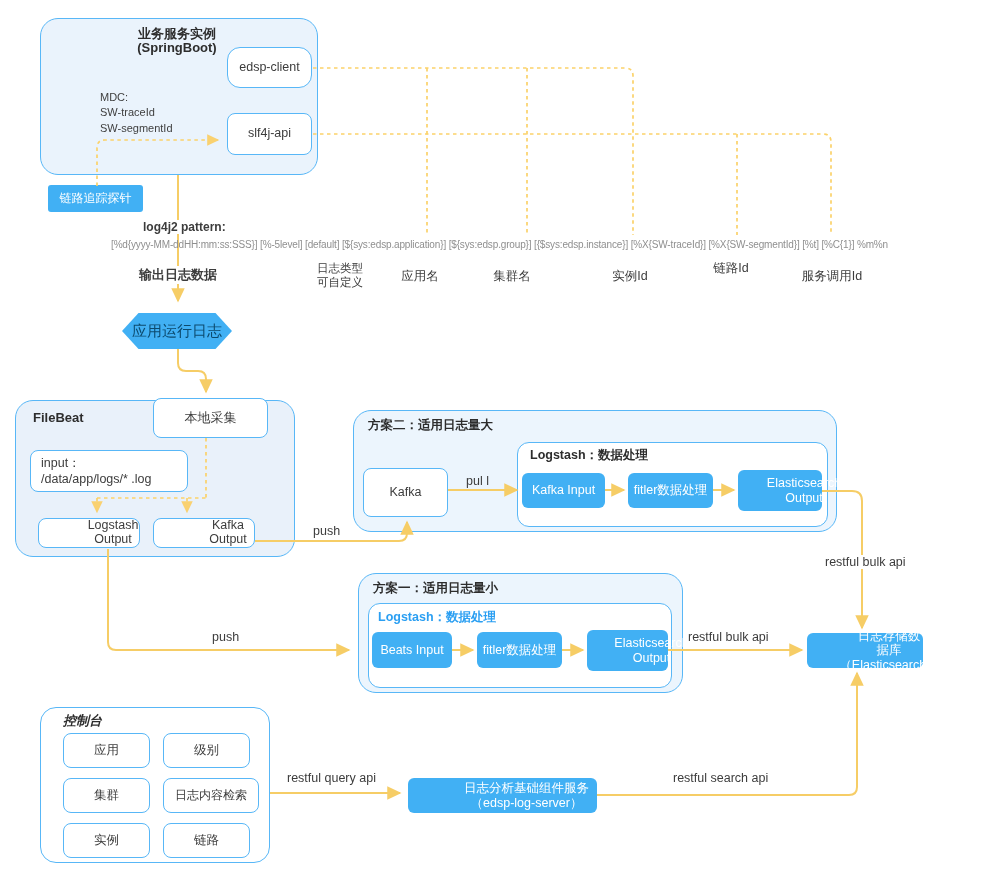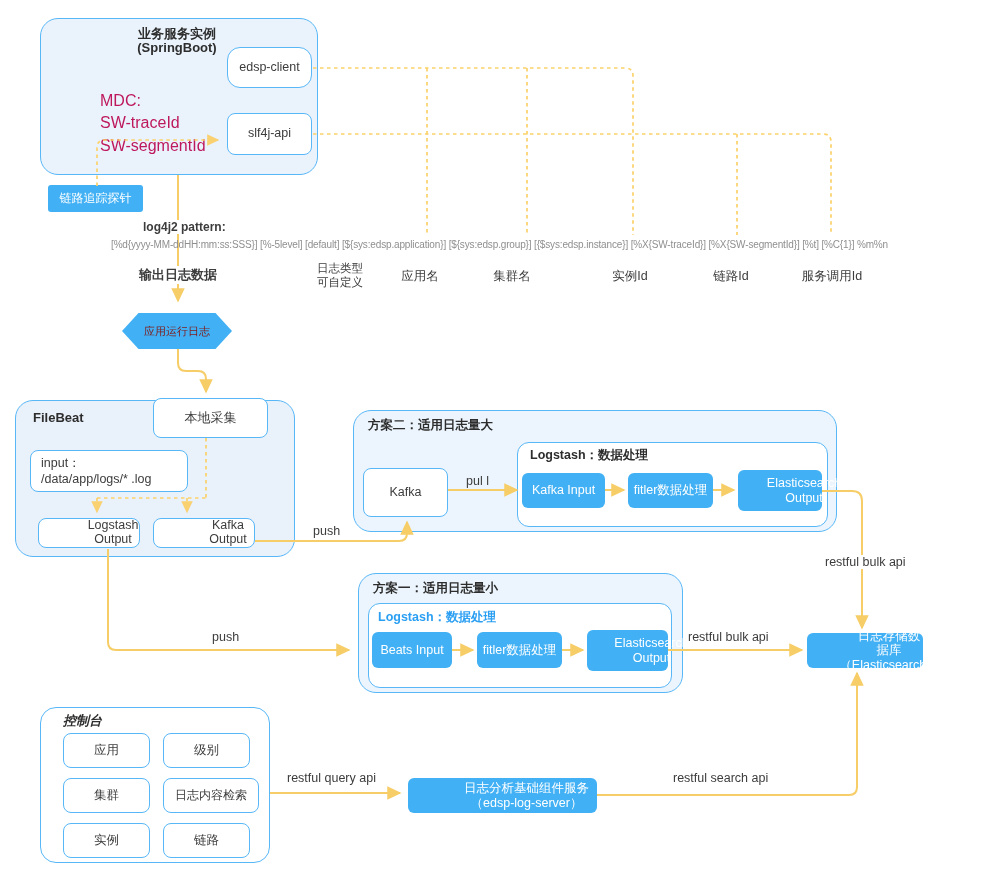--- a/index.html
+++ b/index.html
@@ -20,25 +20,25 @@
         font-size:12.5px;color:#3c3c3c;line-height:1.1;}
   
   .bluebox{background:#41b0f4;color:#ffffff;border-radius:6px;
            display:flex;align-items:center;justify-content:center;text-align:center;
            font-size:12.5px;line-height:1.15;}
   .boxtitle{font-weight:bold;font-size:13px;color:#2d2d2d;}
   .lbl{font-size:12.5px;color:#3c3c3c;background:#ffffff;white-space:nowrap;}
   .lbl-bold{font-weight:bold;}
   .lbl-center{text-align:center;}
   .small-gray{font-size:10px;color:#8f8f8f;letter-spacing:-0.15px;white-space:nowrap;}
-  .hex{background:#41b0f4;color:#7f1d1d;display:flex;align-items:center;justify-content:center;
-       font-size:11px;clip-path:polygon(0% 50%,15% 0%,85% 0%,100% 50%,85% 100%,15% 100%);}
+  .hex{background:#41b0f4;color:#0c4a6e;display:flex;align-items:center;justify-content:center;
+       font-size:15px;clip-path:polygon(0% 50%,15% 0%,85% 0%,100% 50%,85% 100%,15% 100%);}
   .inner-title-dark{font-weight:bold;font-size:12.5px;color:#2d2d2d;white-space:nowrap;}
   .inner-title-blue{font-weight:bold;font-size:12.5px;color:#2b9ff2;white-space:nowrap;}
-  .mdc{font-size:16px;color:#be185d;line-height:1.4;white-space:pre-line;}
+  .mdc{font-size:11px;color:#404040;line-height:1.4;white-space:pre-line;}
   .two-line{flex-direction:column;padding-left:48px;}
 </style>
 </head>
 <body>
 
 <div id="canvas">
 
   <svg id="svg-back" class="layer">
     <defs>
       <marker id="ah" viewBox="0 0 10 10" refX="8.5" refY="5" markerWidth="7.5" markerHeight="7.5" orient="auto-start-reverse">
@@ -66,21 +66,21 @@
   <div class="abs z2 bluebox" style="left:48px;top:185px;width:95px;height:27px;border-radius:3px;font-size:12px;">链路追踪探针</div>
 
   <div class="abs z2 lbl lbl-bold" style="left:143px;top:220px;font-size:12px;">log4j2 pattern:</div>
   <div class="abs z2 small-gray" style="left:66px;top:239px;padding-left:45px;">[%d{yyyy-MM-ddHH:mm:ss:SSS}] [%-5level] [default] [${sys:edsp.application}] [${sys:edsp.group}] [{$sys:edsp.instance}] [%X{SW-traceId}] [%X{SW-segmentId}] [%t] [%C{1}] %m%n</div>
 
   <div class="abs z2 lbl lbl-bold lbl-center" style="left:138px;top:266px;width:80px;font-size:13px;">输出日志数据</div>
   <div class="abs z2 lbl lbl-center" style="left:305px;top:261px;width:70px;font-size:11.5px;line-height:1.25;background:transparent;"><span>日志类型</span><br><span>可自定义</span></div>
   <div class="abs z2 lbl lbl-center" style="left:390px;top:268px;width:60px;background:transparent;">应用名</div>
   <div class="abs z2 lbl lbl-center" style="left:482px;top:268px;width:60px;background:transparent;">集群名</div>
   <div class="abs z2 lbl lbl-center" style="left:600px;top:268px;width:60px;background:transparent;">实例Id</div>
-  <div class="abs z2 lbl lbl-center" style="left:701px;top:268px;width:60px;background:transparent;">链路Id</div>
+  <div class="abs z2 lbl lbl-center" style="left:701px;top:260px;width:60px;background:transparent;">链路Id</div>
   <div class="abs z2 lbl lbl-center" style="left:797px;top:268px;width:70px;background:transparent;">服务调用Id</div>
 
   <div class="abs z2 hex" style="left:122px;top:313px;width:110px;height:36px;">应用运行日志</div>
 
   <div class="abs z2 bigbox" style="left:15px;top:400px;width:280px;height:157px;background:#e9f1fa;"></div>
   <div class="abs z2 boxtitle" style="left:33px;top:410px;">FileBeat</div>
   <div class="abs z2 node" style="left:153px;top:398px;width:115px;height:40px;font-size:13px;">本地采集</div>
   <div class="abs z2 node" style="left:30px;top:450px;width:158px;height:42px;justify-content:flex-start;padding-left:10px;text-align:left;">
     <span style="line-height:1.3;"><span>input：</span><br><span>/data/app/logs/* .log</span></span>
   </div>

